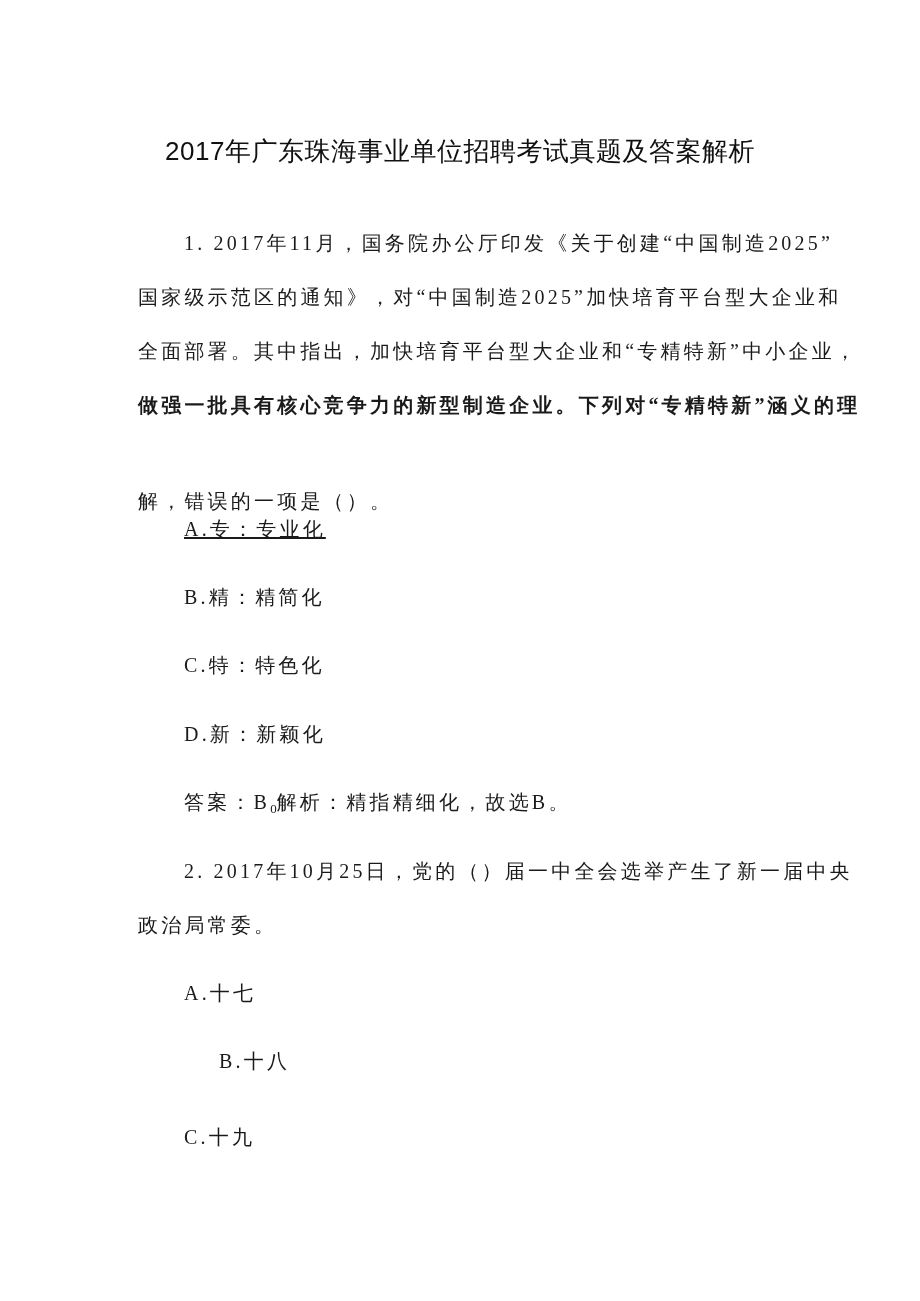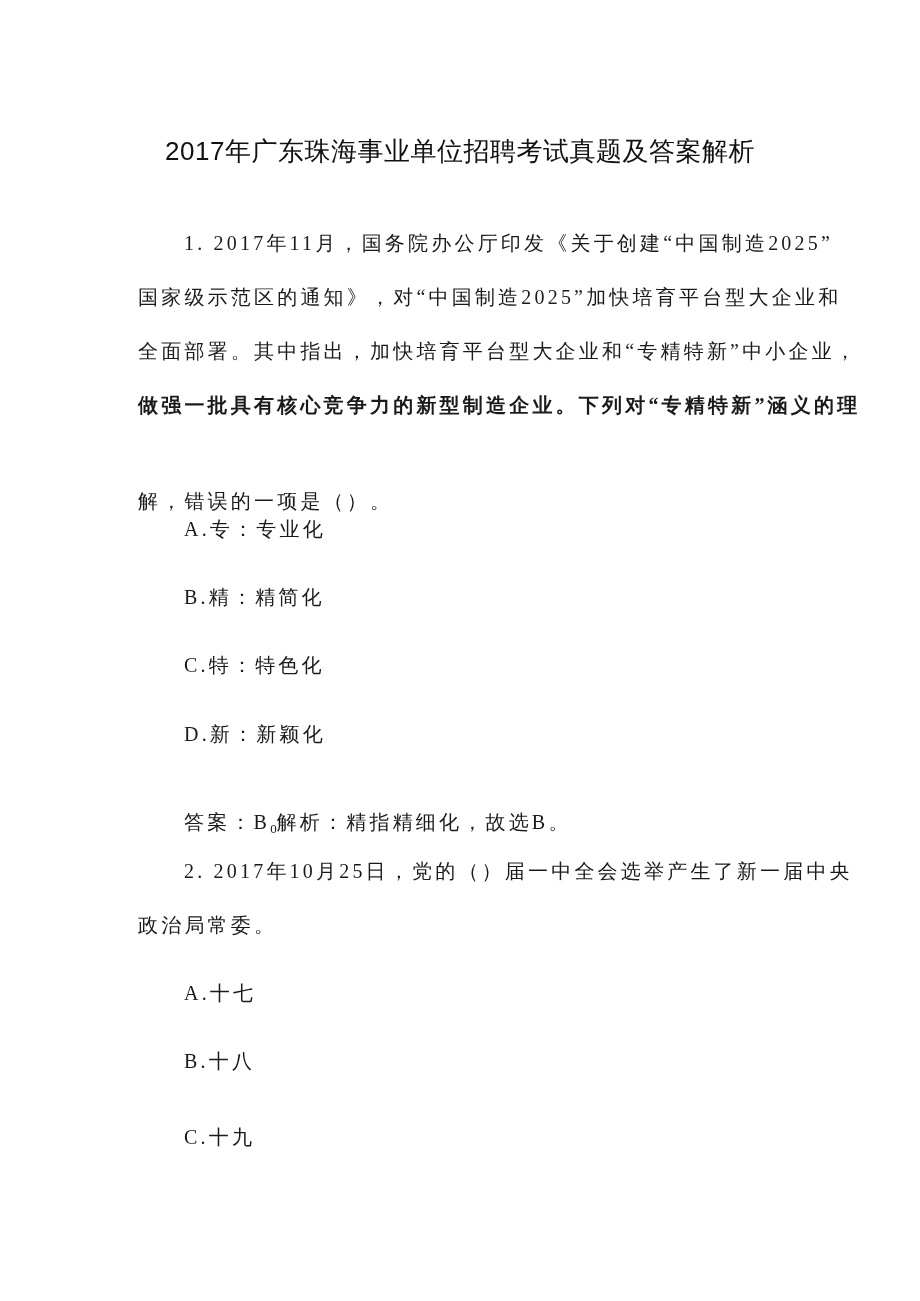--- a/index.html
+++ b/index.html
@@ -50,23 +50,23 @@
   </div>
 </div>
 
 <style>
   
   [data-name="question-1-line-1"] { top: 228px !important; }
   [data-name="question-1-line-2"] { top: 282px !important; }
   [data-name="question-1-line-3"] { top: 336px !important; }
   [data-name="question-1-line-4"] { top: 390px !important; font-weight: bold; }
   [data-name="question-1-line-5"] { top: 444px !important; margin-top: 42px; }
-  [data-name="question-1"] [data-name="option-a"] { top: 514px !important; }
+  [data-name="question-1"] [data-name="option-a"] { top: 514px !important; text-decoration: underline; }
   [data-name="question-1"] [data-name="option-b"] { top: 582px !important; }
   [data-name="question-1"] [data-name="option-c"] { top: 650px !important; }
   [data-name="question-1"] [data-name="option-d"] { top: 719px !important; }
-  [data-name="answer-explanation"] { top: 787px !important; margin-top: 20px; }
+  [data-name="answer-explanation"] { top: 787px !important; }
   [data-name="question-2-line-1"] { top: 856px !important; }
   [data-name="question-2-line-2"] { top: 910px !important; }
   [data-name="question-2"] [data-name="option-a"] { top: 978px !important; }
-  [data-name="question-2"] [data-name="option-b"] { top: 1046px !important; }
+  [data-name="question-2"] [data-name="option-b"] { top: 1046px !important; margin-left: 35px; }
   [data-name="question-2"] [data-name="option-c"] { top: 1122px !important; }
 </style>
 
 </body></html>

